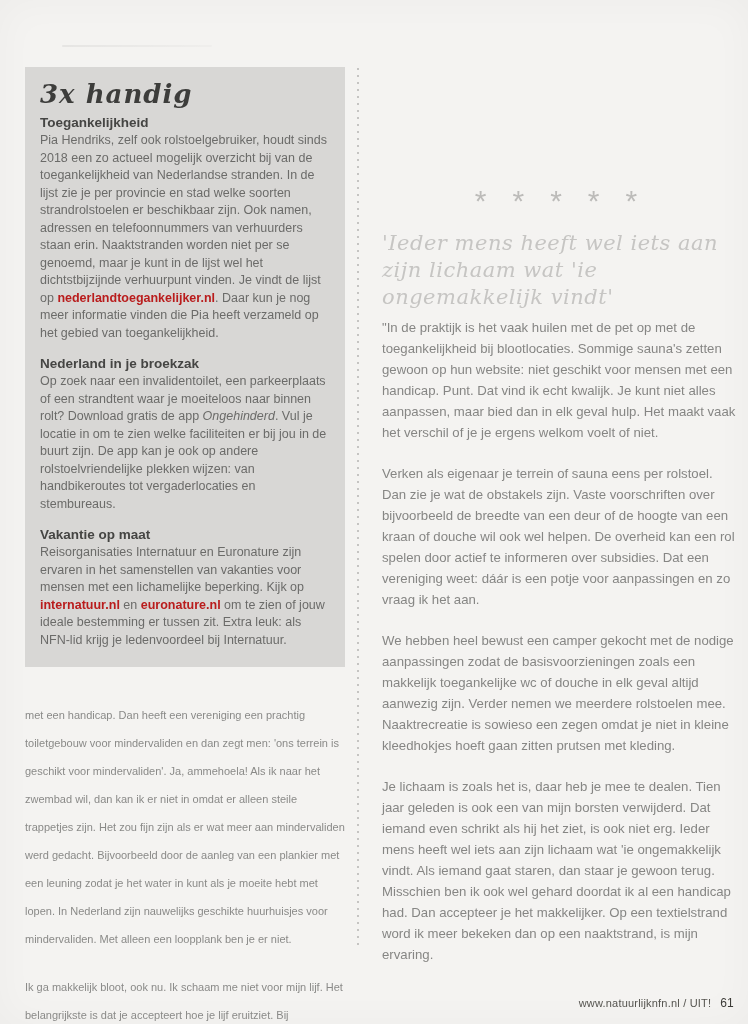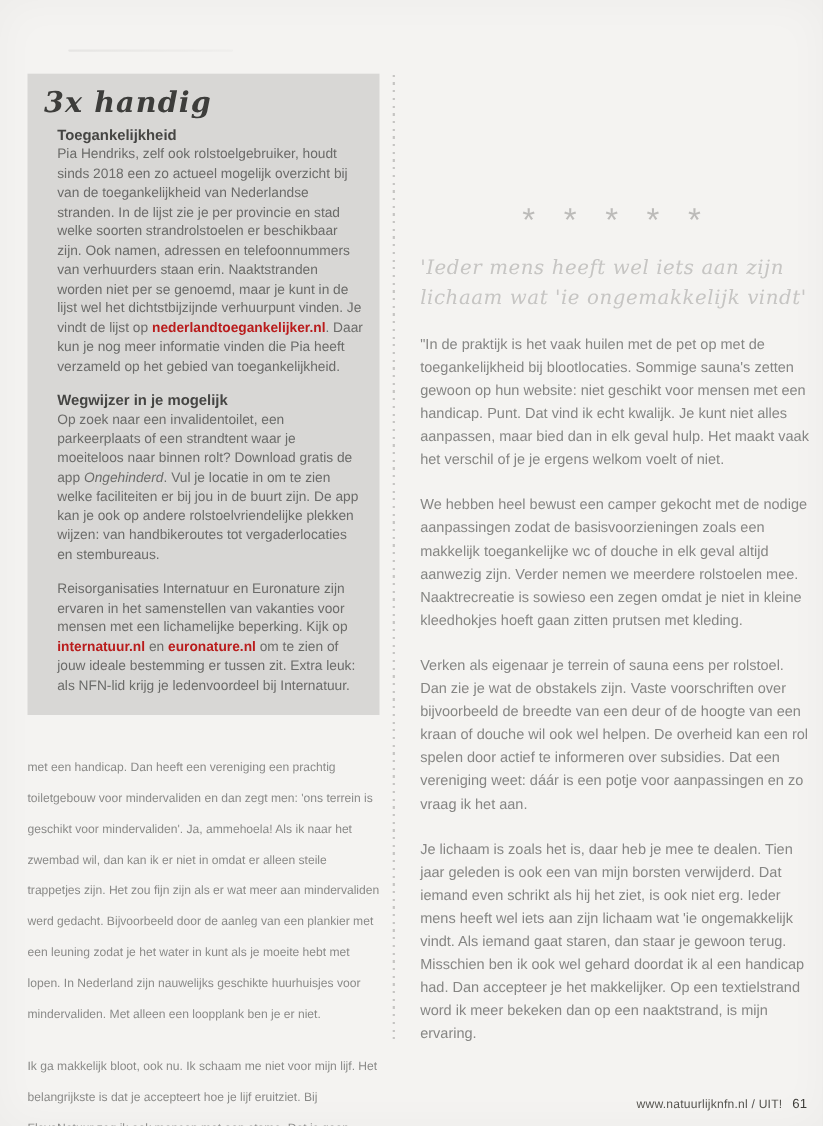--- a/index.html
+++ b/index.html
@@ -40,21 +40,21 @@
     color:#3d3d3b;
     letter-spacing:1px;
     margin:0 0 6px 0;
   }
   .infobox h2 {
     font-size:13.5px;
     font-weight:bold;
     color:#454543;
     margin:0 0 2px 0;
   }
-  .infobox .section { margin-bottom:14px;margin-left:12px; }
+  .infobox .section { margin-bottom:14px; }
   .infobox .section:last-child { margin-bottom:2px; }
   .infobox p {
     margin:0;
     font-size:12.5px;
     line-height:17.5px;
   }
   .seg-bold { font-weight:bold; color:inherit; }
   .seg-italic { font-style:italic; }
   .infobox .seg-bold { color:#b91c1c; }
 
@@ -86,25 +86,25 @@
     font-size:30px;
     letter-spacing:26px;
     padding-left:20px;   
     line-height:30px;
     margin-bottom:14px;
     user-select:none;
   }
   .pull-quote {
     font-family:"DejaVu Serif", serif;
     font-style:italic;
-    font-size:18px;
+    font-size:21px;
     line-height:27px;
     color:#c6c5c3;
     letter-spacing:0.5px;
-    margin-bottom:18px;
+    margin-bottom:6px;
   }
   .intro {
     font-style:italic;
     color:#6f6f6d;
     font-size:13.8px;
     line-height:18.5px;
     margin:0 0 20px 0;
   }
   .intro .seg-bold { color:#5a5a58; }
   .article p {
@@ -140,25 +140,26 @@
 
     <div class="infobox">
       <h1 class="infobox-title">3x handig</h1>
 
       <div class="section">
         <h2>Toegankelijkheid</h2>
         <p><span>Pia Hendriks, zelf ook rolstoelgebruiker, houdt sinds 2018 een zo actueel mogelijk overzicht bij van de toegankelijkheid van Nederlandse stranden. In de lijst zie je per provincie en stad welke soorten strandrolstoelen er beschikbaar zijn. Ook namen, adressen en telefoonnummers van verhuurders staan erin. Naaktstranden worden niet per se genoemd, maar je kunt in de lijst wel het dichtstbijzijnde verhuurpunt vinden. Je vindt de lijst op </span><span class="seg-bold">nederlandtoegankelijker.nl</span><span>. Daar kun je nog meer informatie vinden die Pia heeft verzameld op het gebied van toegankelijkheid.</span></p>
       </div>
 
       <div class="section">
-        <h2>Wegwijzer in je mogelijk</h2>
+        <h2>Nederland in je broekzak</h2>
         <p><span>Op zoek naar een invalidentoilet, een parkeerplaats of een strandtent waar je moeiteloos naar binnen rolt? Download gratis de app </span><span class="seg-italic">Ongehinderd</span><span>. Vul je locatie in om te zien welke faciliteiten er bij jou in de buurt zijn. De app kan je ook op andere rolstoelvriendelijke plekken wijzen: van handbikeroutes tot vergaderlocaties en stembureaus.</span></p>
       </div>
 
       <div class="section">
+        <h2>Vakantie op maat</h2>
         <p><span>Reisorganisaties Internatuur en Euronature zijn ervaren in het samenstellen van vakanties voor mensen met een lichamelijke beperking. Kijk op </span><span class="seg-bold">internatuur.nl</span><span> en </span><span class="seg-bold">euronature.nl</span><span> om te zien of jouw ideale bestemming er tussen zit. Extra leuk: als NFN-lid krijg je ledenvoordeel bij Internatuur.</span></p>
       </div>
     </div>
 
     <div class="left-text">
       <p><span>met een handicap. Dan heeft een vereniging een prachtig toiletgebouw voor mindervaliden en dan zegt men: 'ons terrein is geschikt voor mindervaliden'. Ja, ammehoela! Als ik naar het zwembad wil, dan kan ik er niet in omdat er alleen steile trappetjes zijn. Het zou fijn zijn als er wat meer aan mindervaliden werd gedacht. Bijvoorbeeld door de aanleg van een plankier met een leuning zodat je het water in kunt als je moeite hebt met lopen. In Nederland zijn nauwelijks geschikte huurhuisjes voor mindervaliden. Met alleen een loopplank ben je er niet.</span></p>
       <p><span>Ik ga makkelijk bloot, ook nu. Ik schaam me niet voor mijn lijf. Het belangrijkste is dat je accepteert hoe je lijf eruitziet. Bij FlevoNatuur zag ik ook mensen met een stoma. Dat is geen enkel probleem. Op een textielstrand word je eerder kritisch bekeken dan op een naaktstrand, is mijn ervaring. De acceptatie is een stuk groter.</span></p>
 
     </div>
   </div>
@@ -167,22 +168,22 @@
 
   <div class="col-right">
 
     <div class="stars">*****</div>
 
     <div class="pull-quote">'Ieder mens heeft wel iets aan zijn lichaam wat 'ie ongemakkelijk vindt'</div>
 
 
     <div class="article">
       <p><span>"In de praktijk is het vaak huilen met de pet op met de toegankelijkheid bij blootlocaties. Sommige sauna's zetten gewoon op hun website: niet geschikt voor mensen met een handicap. Punt. Dat vind ik echt kwalijk. Je kunt niet alles aanpassen, maar bied dan in elk geval hulp. Het maakt vaak het verschil of je je ergens welkom voelt of niet.</span></p>
+      <p><span>Verken als eigenaar je terrein of sauna eens per rolstoel. Dan zie je wat de obstakels zijn. Vaste voorschriften over bijvoorbeeld de breedte van een deur of de hoogte van een kraan of douche wil ook wel helpen. De overheid kan een rol spelen door actief te informeren over subsidies. Dat een vereniging weet: dáár is een potje voor aanpassingen en zo vraag ik het aan.</span></p>
       <p><span>We hebben heel bewust een camper gekocht met de nodige aanpassingen zodat de basisvoorzieningen zoals een makkelijk toegankelijke wc of douche in elk geval altijd aanwezig zijn. Verder nemen we meerdere rolstoelen mee. Naaktrecreatie is sowieso een zegen omdat je niet in kleine kleedhokjes hoeft gaan zitten prutsen met kleding.</span></p>
-      <p><span>Verken als eigenaar je terrein of sauna eens per rolstoel. Dan zie je wat de obstakels zijn. Vaste voorschriften over bijvoorbeeld de breedte van een deur of de hoogte van een kraan of douche wil ook wel helpen. De overheid kan een rol spelen door actief te informeren over subsidies. Dat een vereniging weet: dáár is een potje voor aanpassingen en zo vraag ik het aan.</span></p>
       <p><span>Je lichaam is zoals het is, daar heb je mee te dealen. Tien jaar geleden is ook een van mijn borsten verwijderd. Dat iemand even schrikt als hij het ziet, is ook niet erg. Ieder mens heeft wel iets aan zijn lichaam wat 'ie ongemakkelijk vindt. Als iemand gaat staren, dan staar je gewoon terug. Misschien ben ik ook wel gehard doordat ik al een handicap had. Dan accepteer je het makkelijker. Op een textielstrand word ik meer bekeken dan op een naaktstrand, is mijn ervaring.</span></p>
 
     </div>
   </div>
 
   <div class="footer">
     <span>www.natuurlijknfn.nl / UIT!</span><span class="pagenum">61</span>
   </div>
 
 </div>

